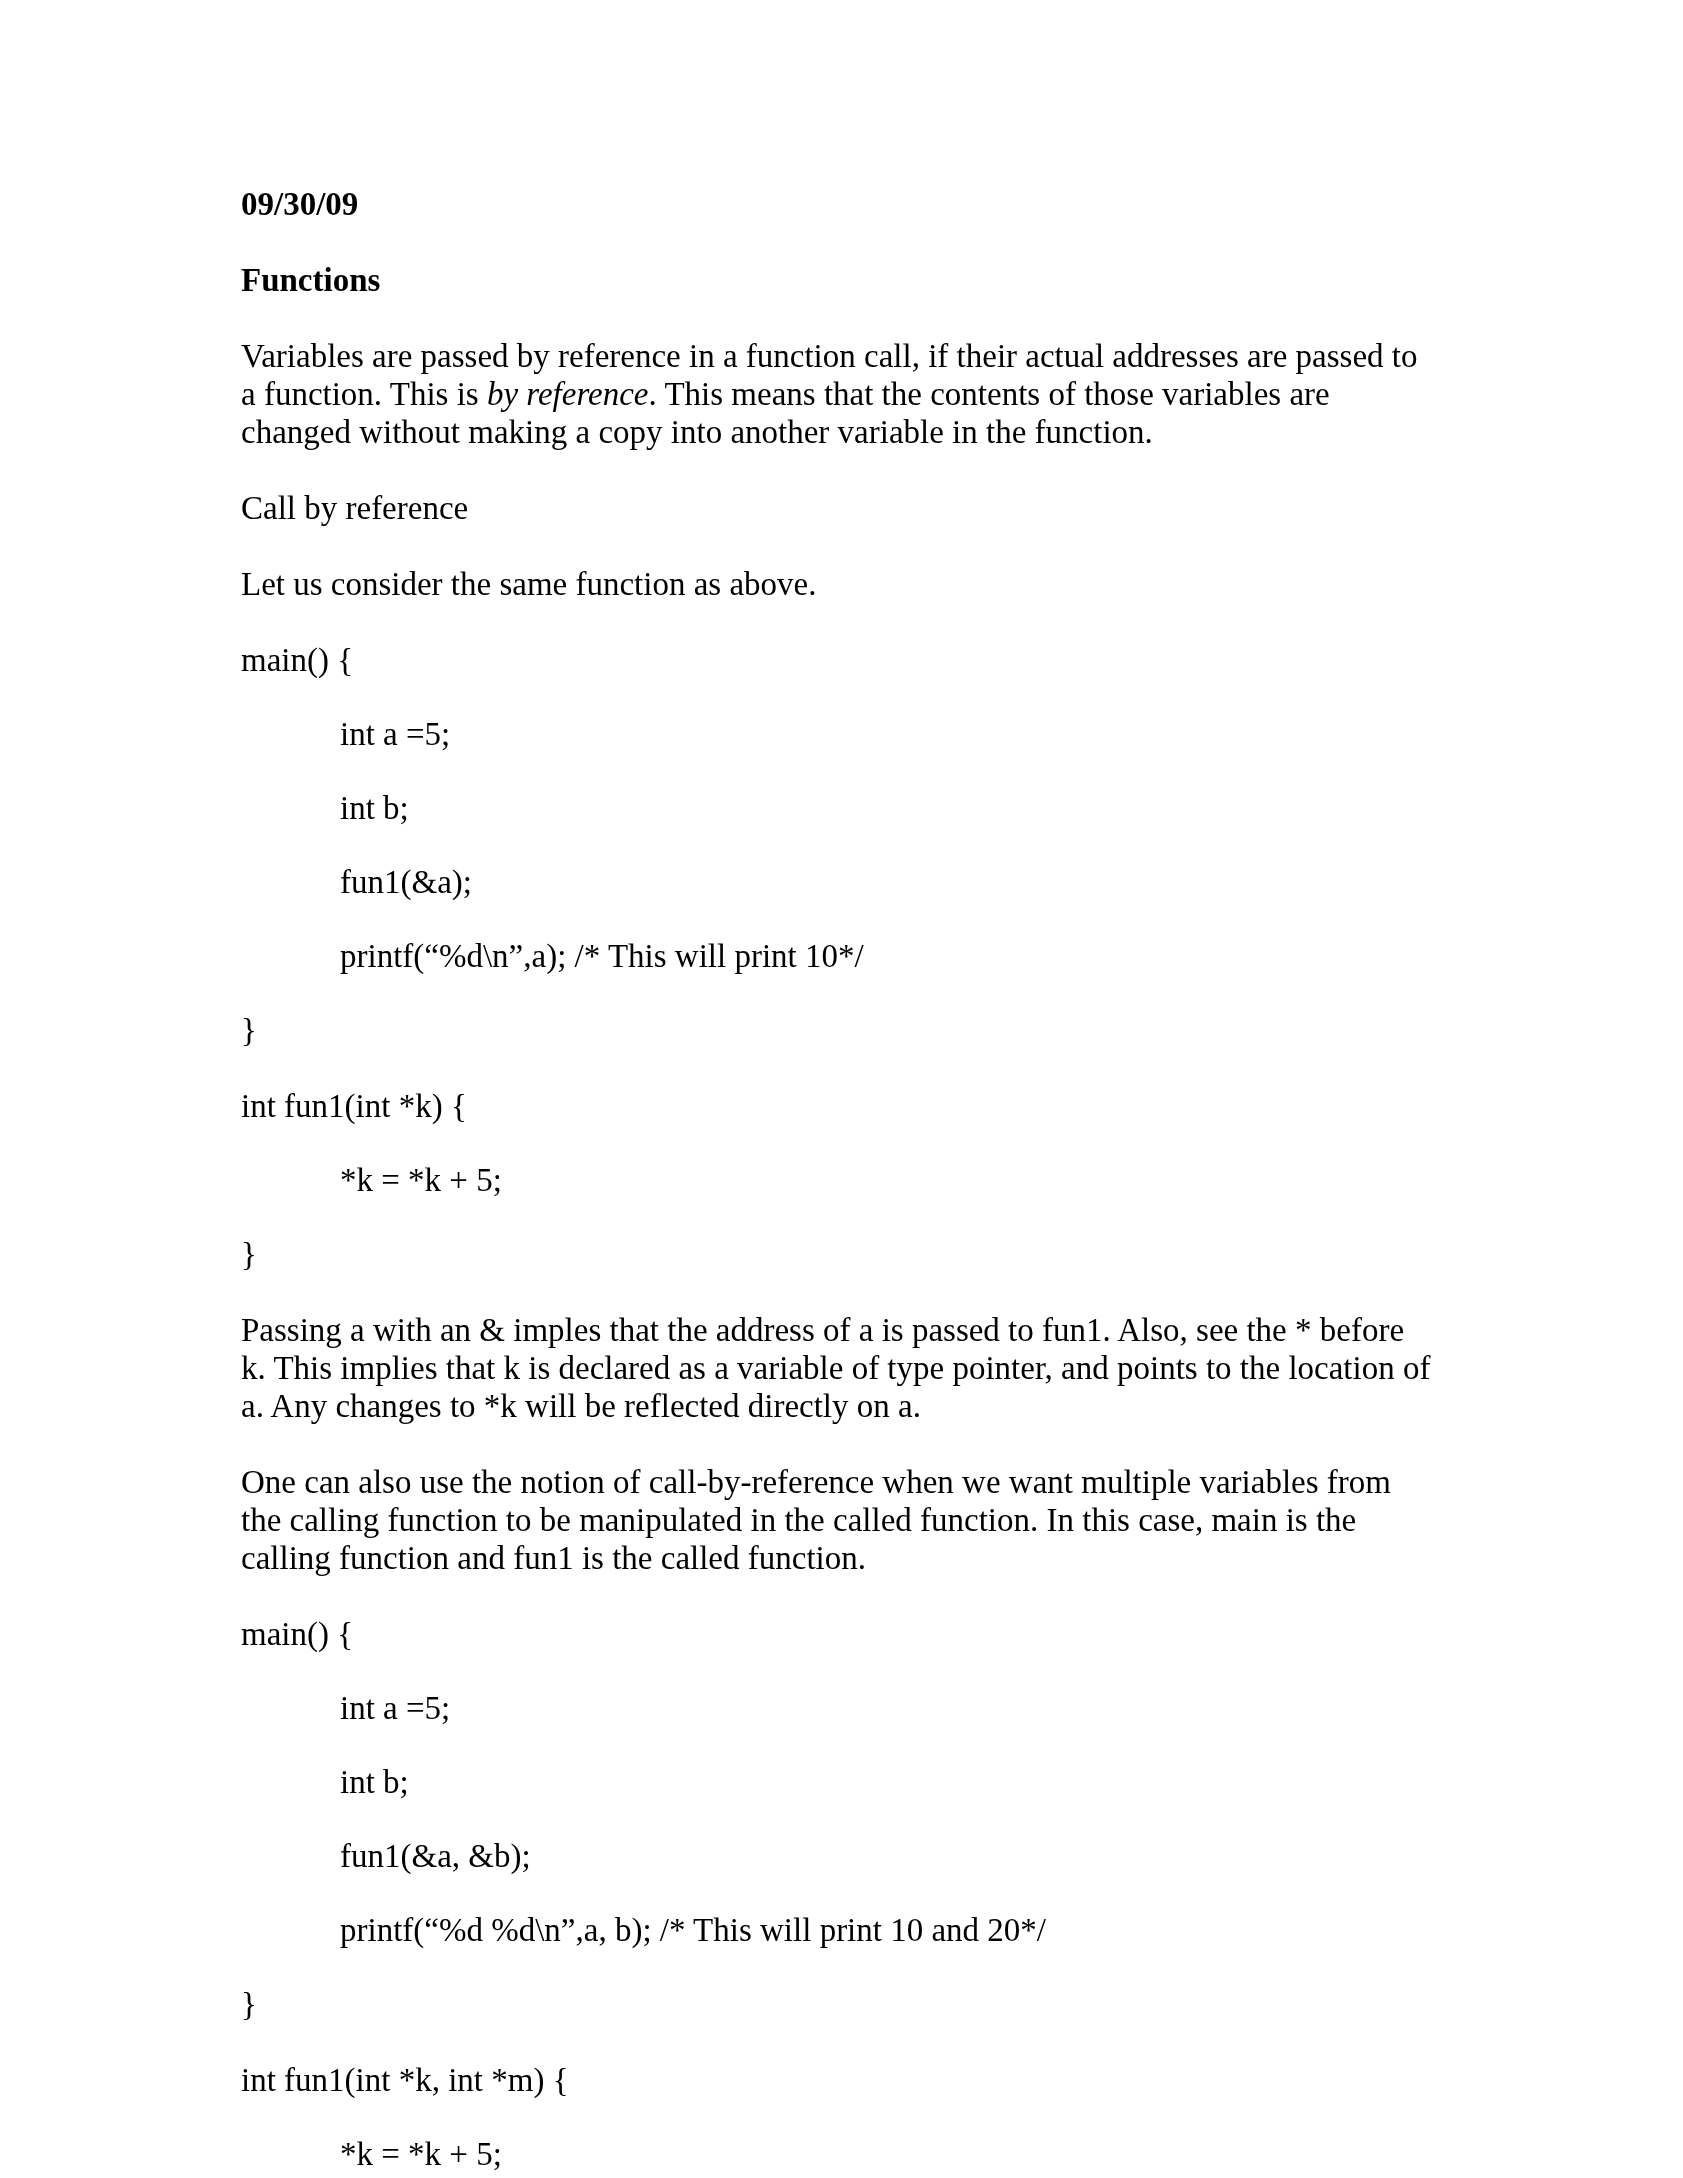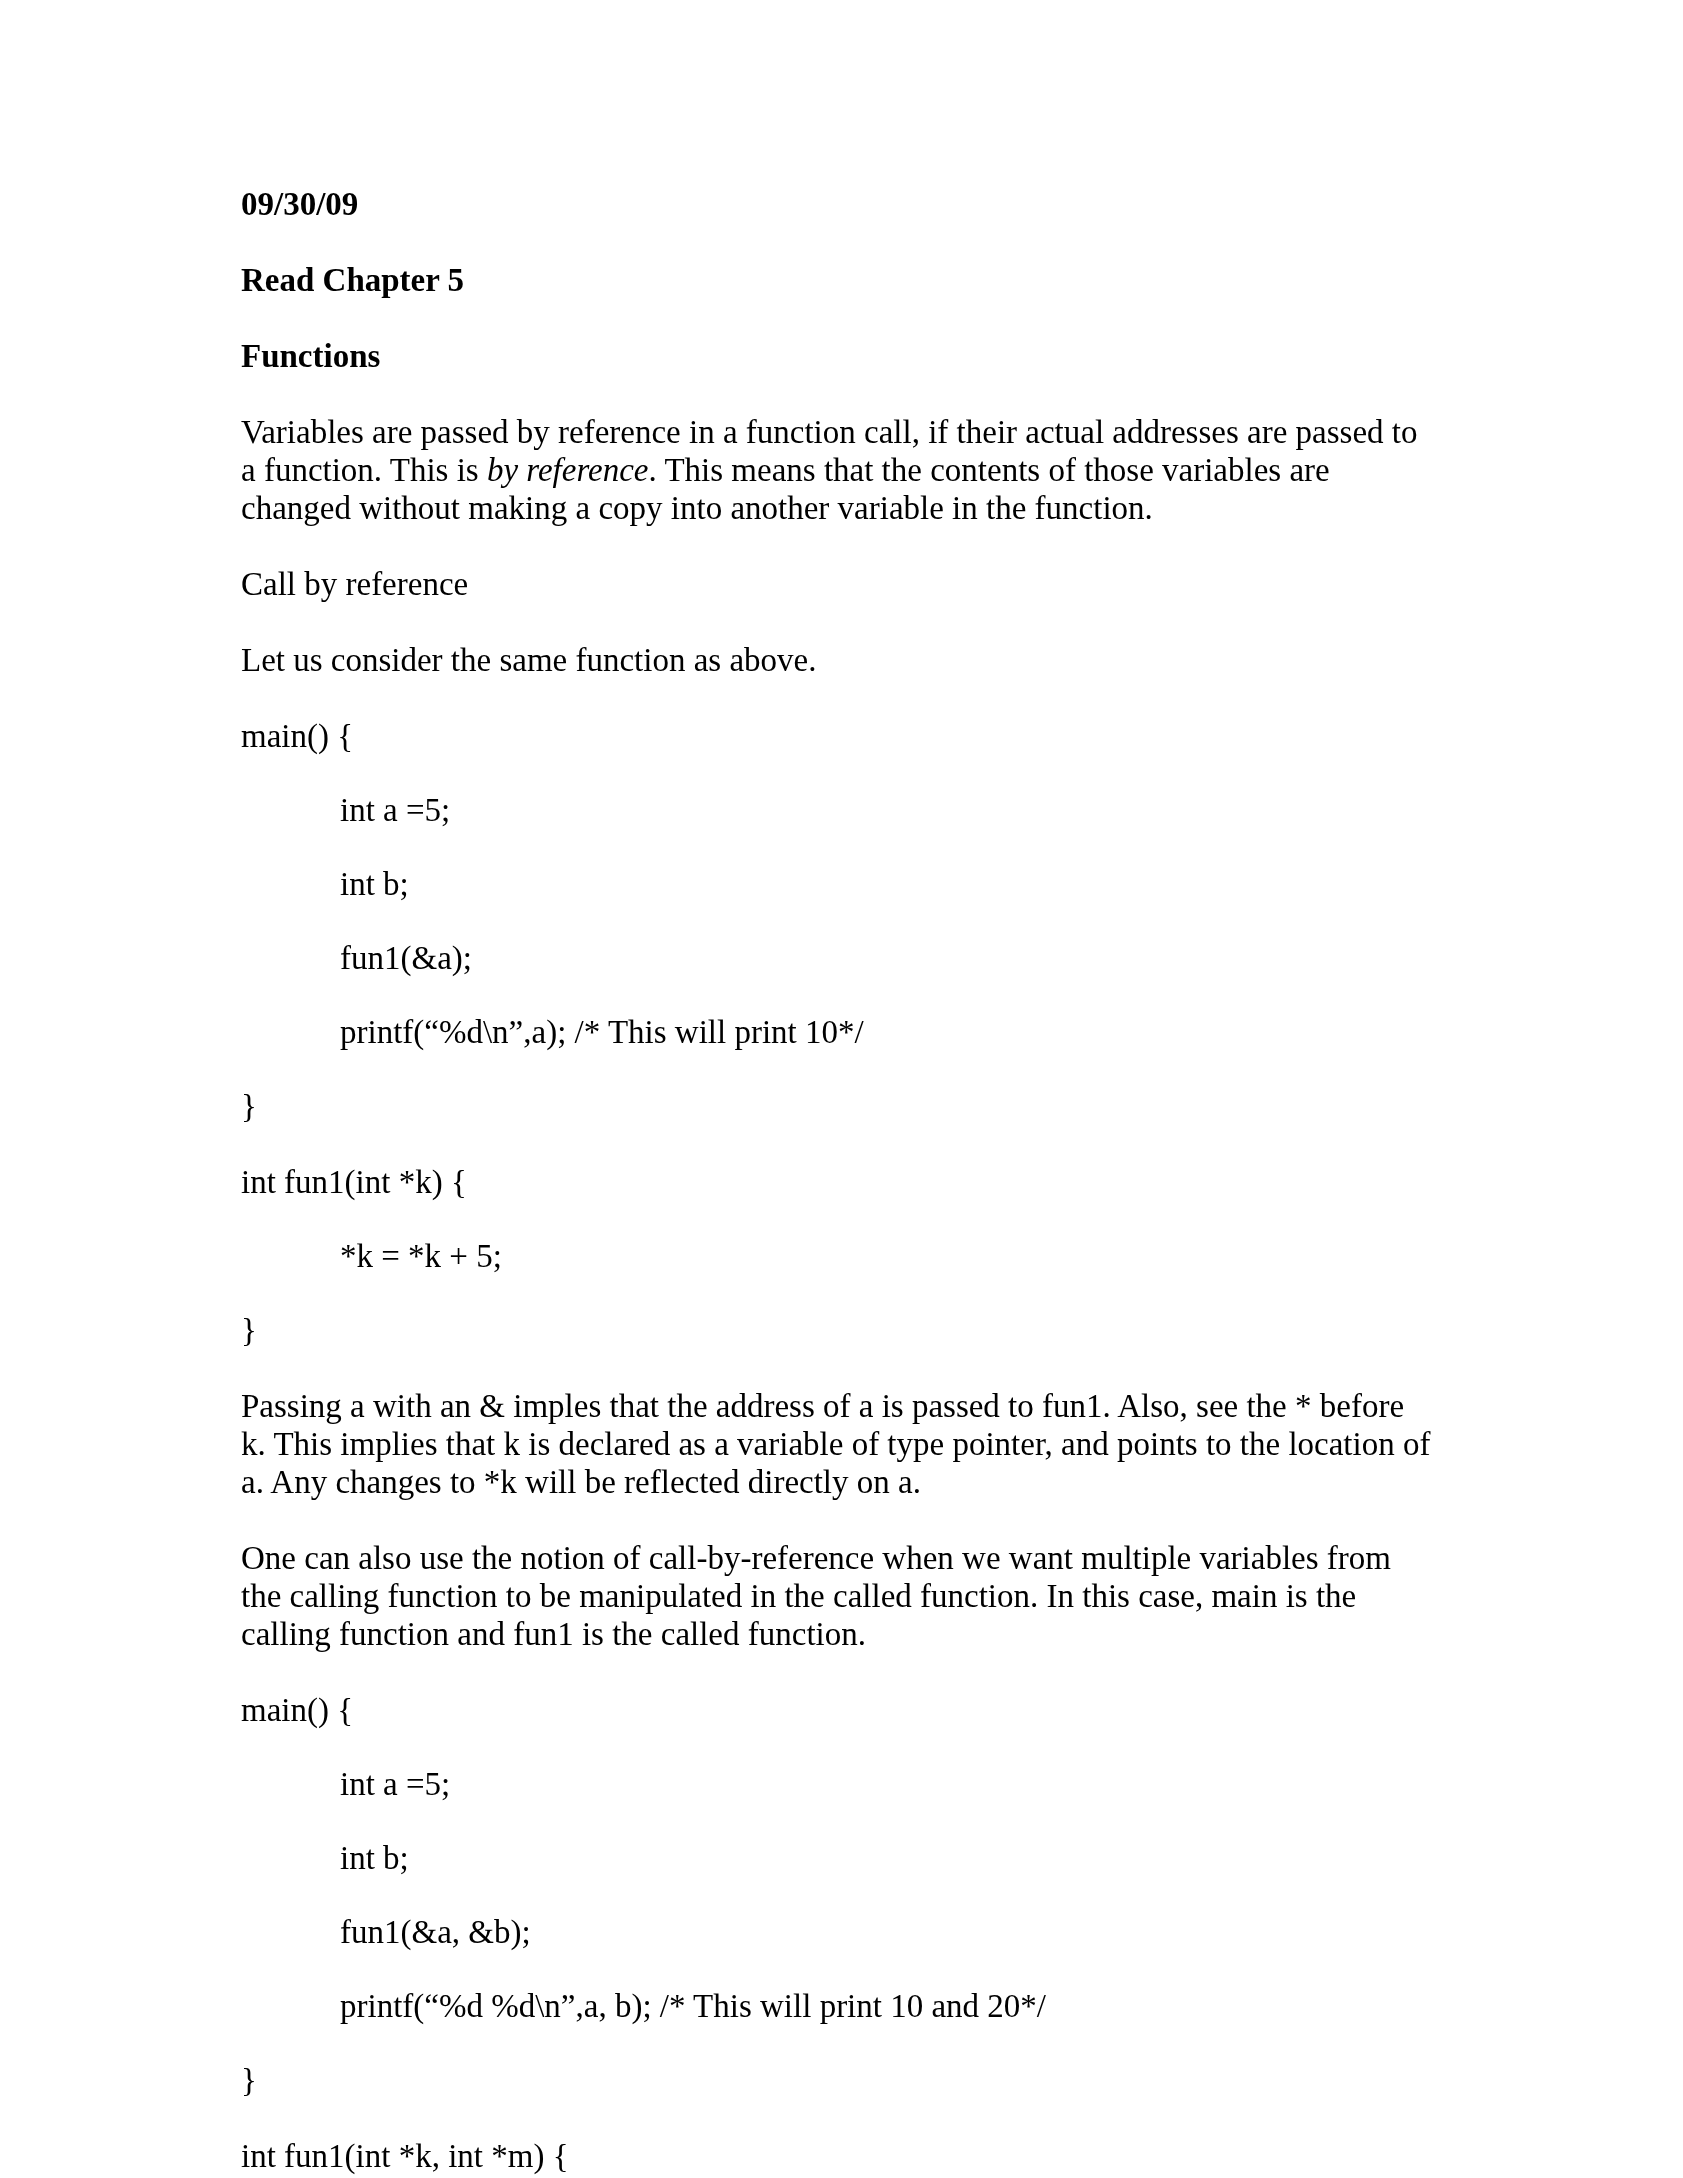--- a/index.html
+++ b/index.html
@@ -35,21 +35,20 @@
   p, h1, h2 { margin: 0; font-size: 33px; line-height: 38px; font-weight: normal; }
 </style>
 </head>
 <body>
 
 <div class="page">
   <div class="content">
 
     <p class="block bold">09/30/09</p>
 
-    <p class="block bold">Read Chapter 5</p>
 
     <p class="block"><span class="bold underline">Functions</span></p>
 
     <p class="block"><span>Variables are passed by reference in a function call, if their actual addresses are passed to a function. This is </span><span class="italic">by reference</span><span>. This means that the contents of those variables are changed without making a copy into another variable in the function.</span></p>
 
     <p class="block"><span class="underline">Call by reference</span></p>
 
     <p class="block">Let us consider the same function as above.</p>
 
     <div class="block">

